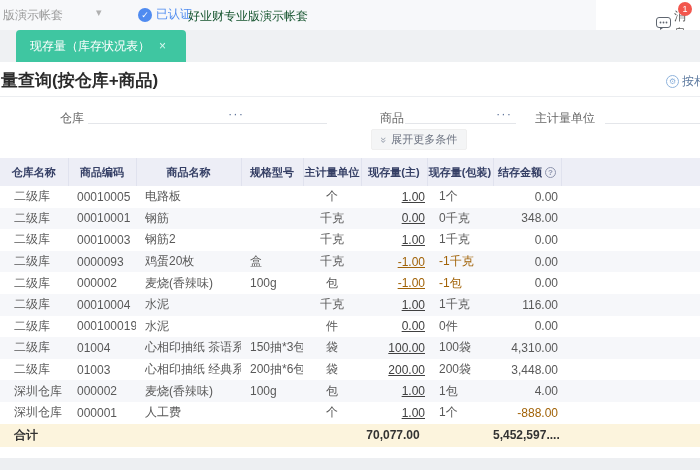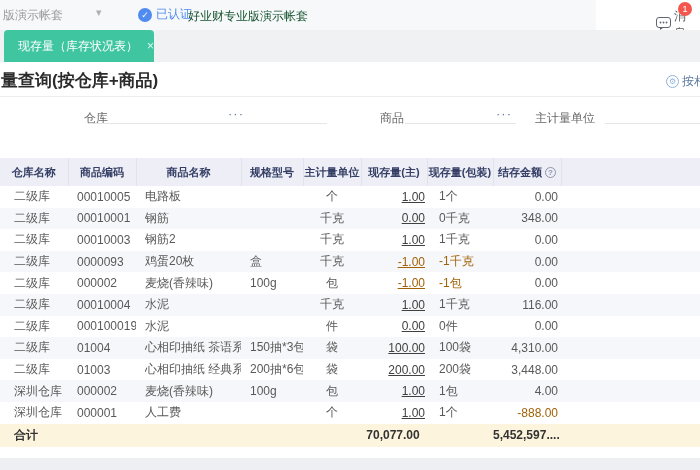--- a/index.html
+++ b/index.html
@@ -16,38 +16,38 @@
     font-size:9px; line-height:14px; text-align:center; margin-right:4px; }
   .vtext { color:#4f8bf0; font-size:12px; }
   .company { position:absolute; left:188px; top:8px; font-size:12px; color:#14532d; }
   .message { position:absolute; left:656px; top:8px; display:flex; align-items:center; font-size:12px; color:#595959; cursor:pointer; }
   .micon { margin-right:3px; display:inline-block; }
   .badge { position:absolute; left:22px; top:-6px; min-width:14px; height:14px; border-radius:8px;
     background:#f2564d; color:#fff; font-size:9px; line-height:14px; text-align:center; padding:0 3px; }
 
   
   .tabrow { position:absolute; top:30px; left:0; width:700px; height:32px; background:#eff1f3; }
-  .tab { position:absolute; left:4px; top:0; height:32px; padding:0 0 0 14px; background:#3fc6a1;
+  .tab { position:absolute; left:16px; top:0; height:32px; padding:0 20px 0 14px; background:#3fc6a1;
     border-radius:4px 4px 0 0; display:flex; align-items:center; color:#fff; font-size:12px; cursor:pointer; }
   .tab .close { margin-left:9px; font-size:12px; color:#eafff8; opacity:.9; cursor:pointer; }
 
   
   .content { position:absolute; top:62px; left:0; width:684px; height:408px; background:#fff; }
   .page-header { position:absolute; top:0; left:0; width:700px; height:35px; border-bottom:1px solid #eceef1; }
   .title { position:absolute; left:1px; top:7px; font-size:17px; font-weight:600; color:#2b2b2b; }
   .header-action { position:absolute; left:666px; top:11px; width:40px; display:flex; align-items:center;
     overflow:hidden; white-space:nowrap; color:#5b789e; font-size:12px; cursor:pointer; }
   .ha-icon { width:13px; height:13px; border-radius:50%; border:1px solid #8fb3dc; color:#8fb3dc;
     font-size:8px; line-height:12px; text-align:center; margin-right:3px; flex:none; }
 
   
   .flabel { position:absolute; font-size:12px; color:#666; }
   .fline { position:absolute; border-bottom:1px solid #e4e6ea; height:22px; }
   .dots { position:absolute; font-size:13px; color:#63779c; letter-spacing:1px; cursor:pointer; }
-  .lbl-wh { left:60px; top:48px;margin-left:24px; }   .line-wh { left:88px; top:40px; width:239px; } .dots-wh { left:228px; top:44px; }
+  .lbl-wh { left:60px; top:48px; }   .line-wh { left:88px; top:40px; width:239px; } .dots-wh { left:228px; top:44px; }
   .lbl-pd { left:380px; top:48px; }  .line-pd { left:405px; top:40px; width:111px; } .dots-pd { left:496px; top:44px; }
   .lbl-st { left:535px; top:48px; }  .line-st { left:605px; top:40px; width:95px; }
 
   .expand { position:absolute; left:371px; top:67px; height:21px; padding:0 9px; background:#f4f5f6;
     border:1px solid #efefef; border-radius:2px; font-size:11px; color:#6b7280; display:flex;
     align-items:center; cursor:pointer; font-family:inherit; }
   .exp-icon { display:inline-block; margin-right:4px; transform:rotate(90deg); color:#9aa2af; font-size:11px; }
 
   
   table { position:absolute; top:96px; left:0; width:700px; border-collapse:collapse; table-layout:fixed; }
@@ -124,20 +124,24 @@
     <span class="fline line-wh"></span>
     <span class="dots dots-wh">···</span>
 
     <span class="flabel lbl-pd">商品</span>
     <span class="fline line-pd"></span>
     <span class="dots dots-pd">···</span>
 
     <span class="flabel lbl-st">主计量单位</span>
     <span class="fline line-st"></span>
 
+    <button class="expand">
+      <span class="exp-icon">»</span>
+      <span>展开更多条件</span>
+    </button>
 
     <table>
       <colgroup>
         <col style="width:68px">
           <col style="width:68px">
           <col style="width:105px">
           <col style="width:62px">
         <col style="width:58px">
           <col style="width:66px">
           <col style="width:66px">

